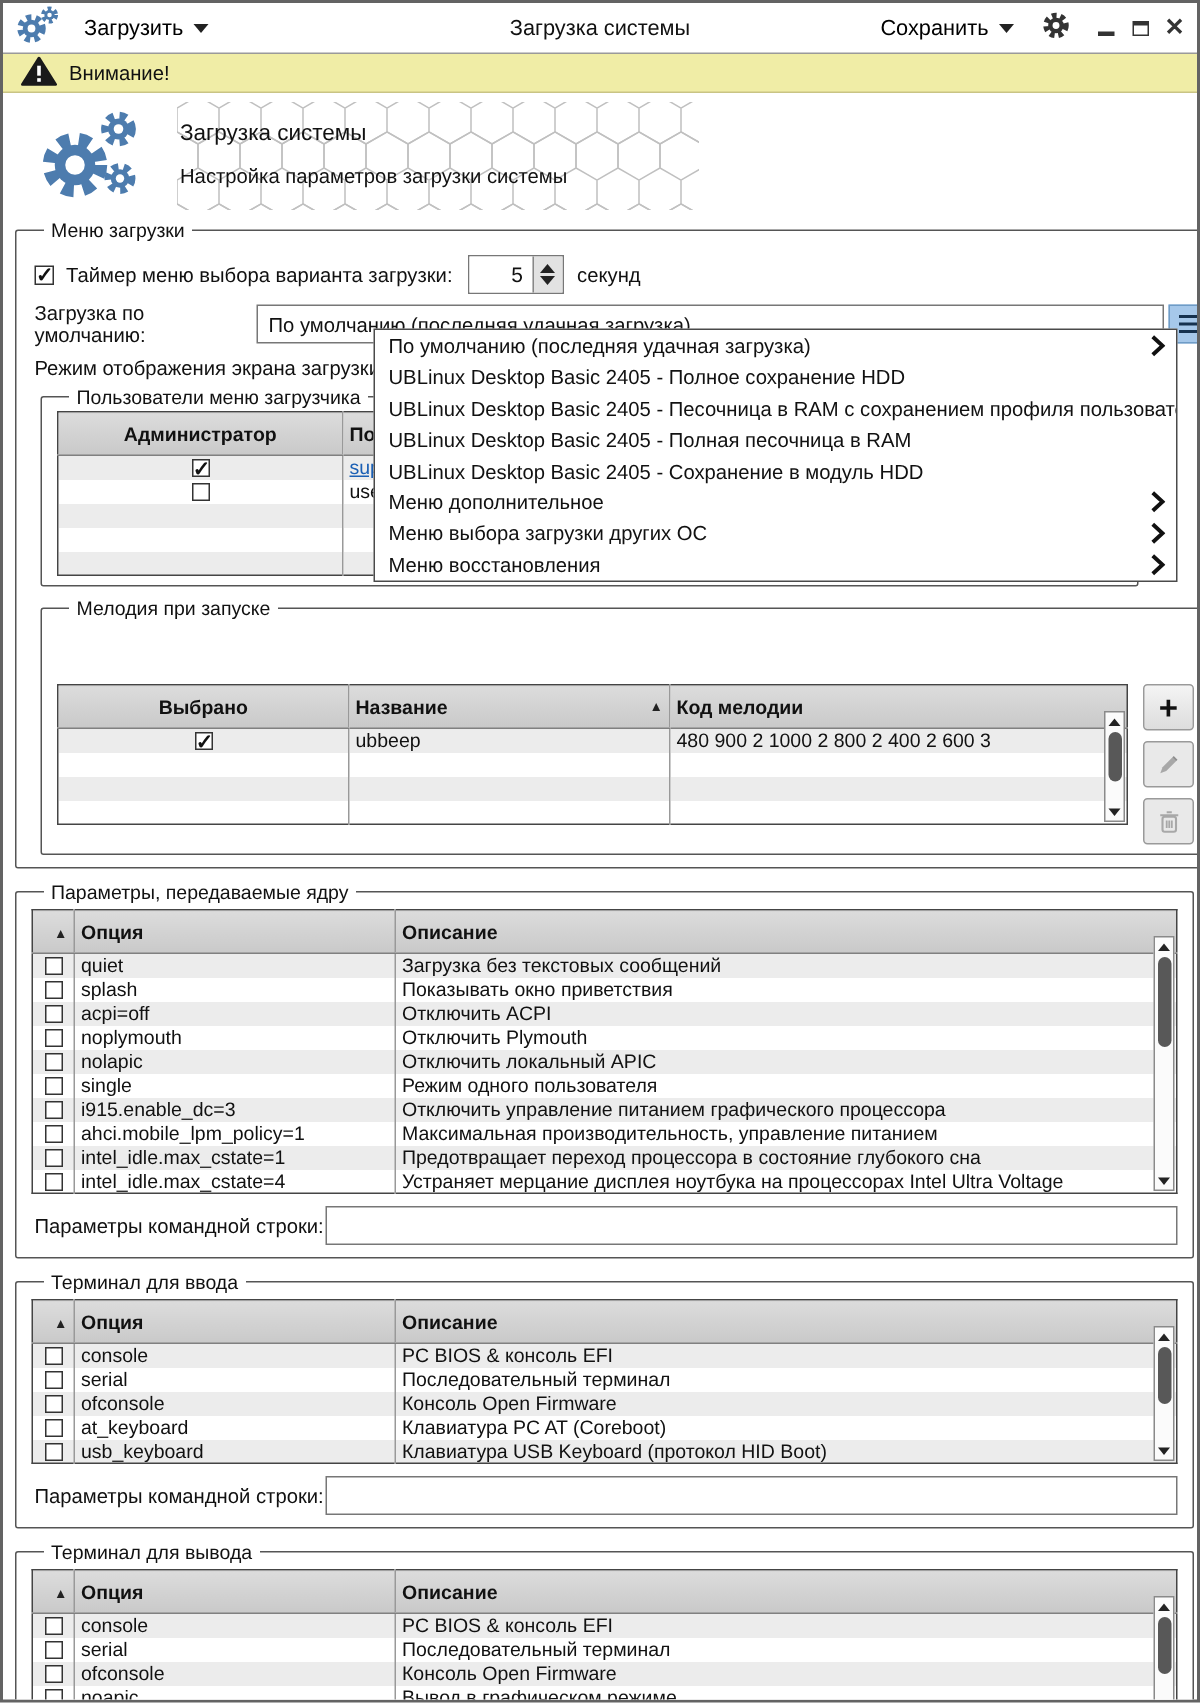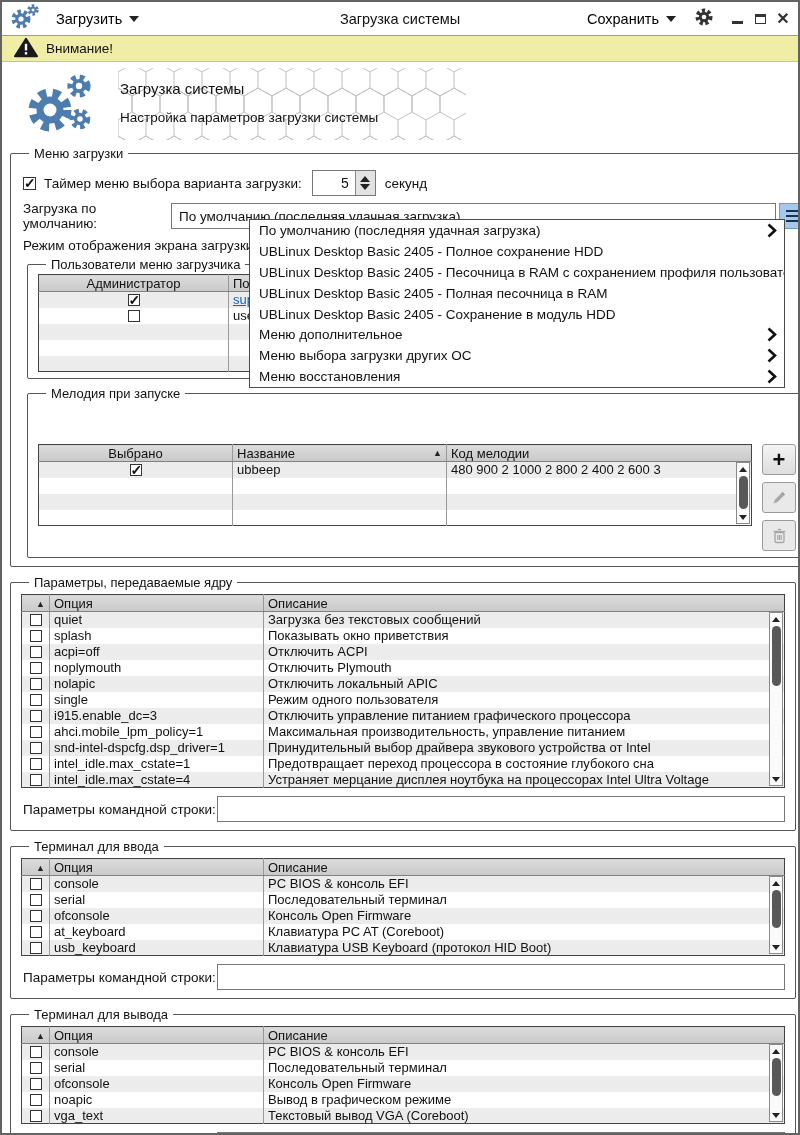--- a/index.html
+++ b/index.html
@@ -60,21 +60,21 @@
   .menu-btn { width: 28px; height: 26px; margin-left: 3px; background: #a6c8ea; border: 1px solid #6f9cc6; display: flex; flex-direction: column; align-items: center; justify-content: center; gap: 2.5px; cursor: pointer; flex: none; }
   .menu-btn i { display: block; width: 15px; height: 2.5px; background: #16324f; }
   .lbl-mode { margin: 9px 0 4px 2px; font-size: 13.5px; }
   
   .fs-users { width: 728px; margin-left: 6px; min-height: 118px; padding-bottom: 6px; }
   .fs-melody { margin: 7px 0 0 6px; padding-bottom: 6px; }
   .melody-flex { display: flex; align-items: flex-start; gap: 10px; margin-top: 41px; }
   
   .twrap { position: relative; }
   table { border-collapse: collapse; table-layout: fixed; background: #fff; border: 1px solid #444; }
-  th { background: linear-gradient(#dcdcdc, #c9c9c9); font-weight: normal; font-size: 13px; text-align: left; height: 17px; padding: 0 4px; border-bottom: 1px solid #808080; overflow: hidden; white-space: nowrap; }
+  th { background: linear-gradient(#dcdcdc, #c9c9c9); font-weight: bold; font-size: 13px; text-align: left; height: 29px; padding: 0 4px; border-bottom: 1px solid #808080; overflow: hidden; white-space: nowrap; }
   th + th, td + td { border-left: 1px solid #999; }
   td { height: 16px; font-size: 13px; padding: 0 4px; overflow: hidden; white-space: nowrap; }
   tbody tr:nth-child(odd) { background: #ececec; }
   .tac { text-align: center; }
   th.tac { text-align: center; }
   .sort { float: right; font-size: 9px; color: #222; margin-top: 2px; }
   .ulink { color: #1a5fb4; text-decoration: underline; }
   td .cb { width: 12px; height: 12px; vertical-align: -2px; }
   
   .vscroll { position: absolute; width: 14px; top: 18px; bottom: 2px; right: 2px; border: 1px solid #8a8a8a; background: #fbfbfb; display: flex; flex-direction: column; }
@@ -395,25 +395,20 @@
               <td>i915.enable_dc=3</td>
               <td>Отключить управление питанием графического процессора</td>
             </tr>
             <tr>
               <td class="tac"><span class="cb"></span></td>
               <td>ahci.mobile_lpm_policy=1</td>
               <td>Максимальная производительность, управление питанием</td>
             </tr>
             <tr>
               <td class="tac"><span class="cb"></span></td>
-              <td>snd-intel-dspcfg.dsp_driver=1</td>
-              <td>Принудительный выбор драйвера звукового устройства от Intel</td>
-            </tr>
-            <tr>
-              <td class="tac"><span class="cb"></span></td>
               <td>intel_idle.max_cstate=1</td>
               <td>Предотвращает переход процессора в состояние глубокого сна</td>
             </tr>
             <tr>
               <td class="tac"><span class="cb"></span></td>
               <td>intel_idle.max_cstate=4</td>
               <td>Устраняет мерцание дисплея ноутбука на процессорах Intel Ultra Voltage</td>
             </tr>
           </tbody>
       </table>

